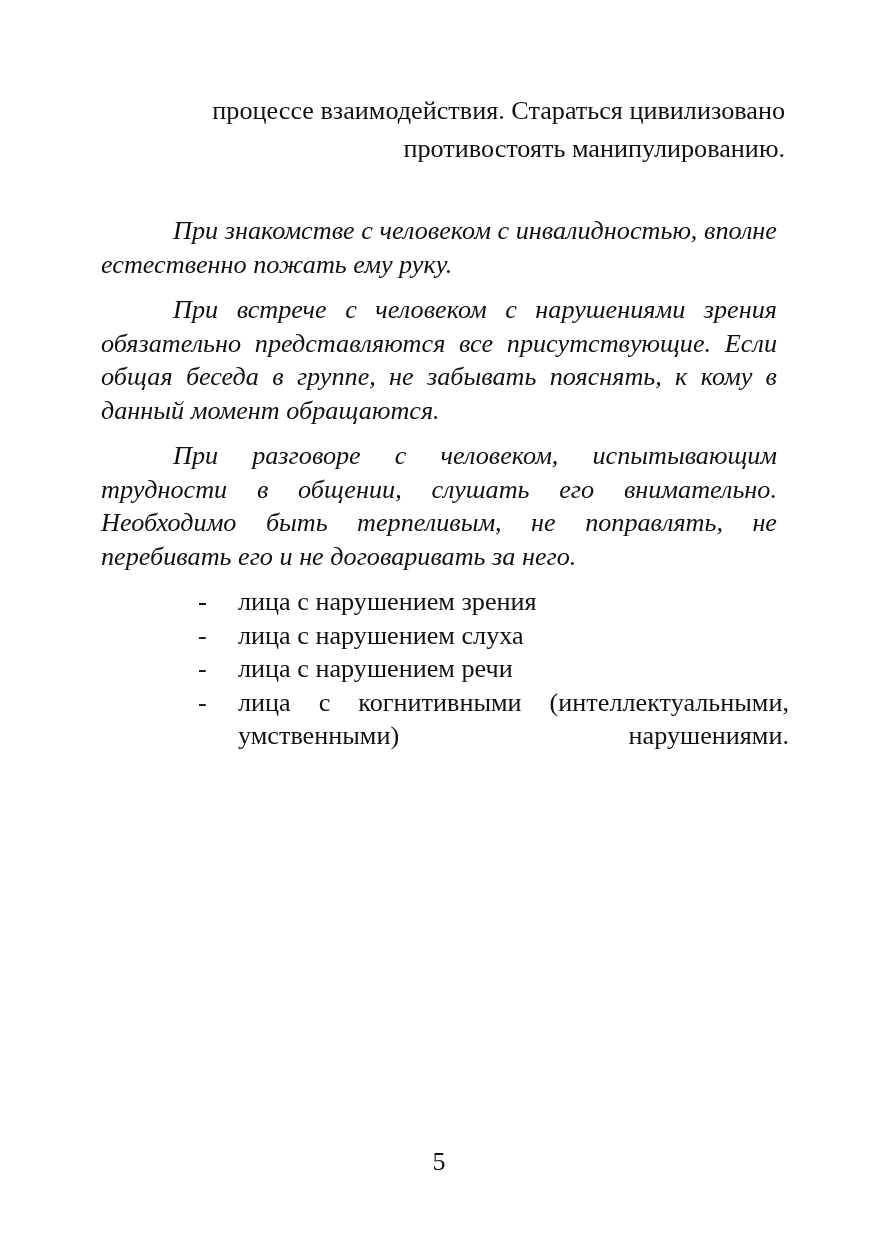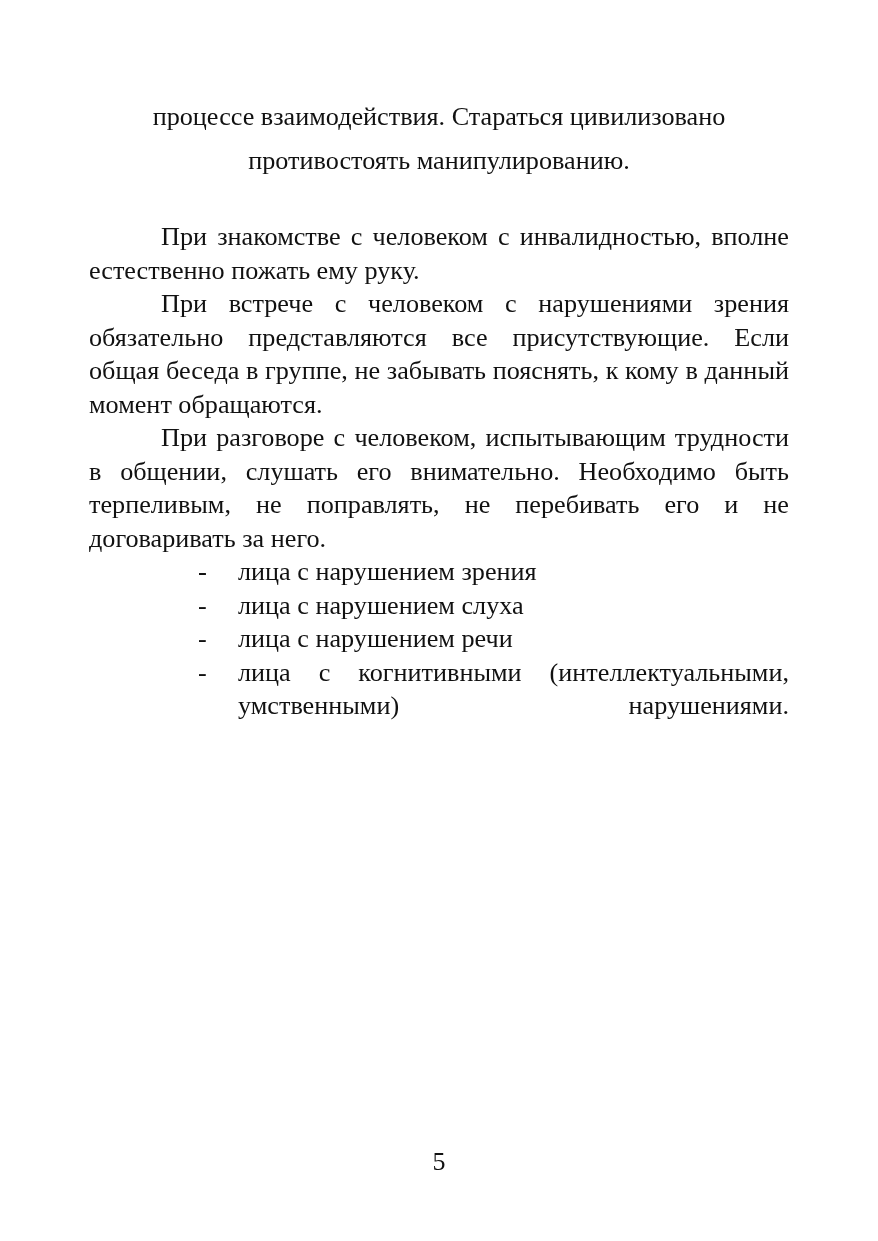--- a/index.html
+++ b/index.html
@@ -17,30 +17,31 @@
   }
   .page {
     position: absolute;
     left: 89px;
     top: 90px;
     width: 700px;
     font-size: 26.2px;
     line-height: 33.5px;
   }
   .centered {
-    text-align: center;
-    margin: 10px;
+    text-align: right;
+    margin: 4px;
   }
   .spacer {
     height: 33px;
   }
   p.para {
-    margin: 0;
+    margin: 12px;
     text-align: justify;
     text-indent: 72px;
+    font-style: italic;
   }
   p.para.last-left {
     text-align-last: left;
   }
   ul.groups {
     list-style: none;
     margin: 0;
     padding: 0 0 0 109px;
   }
   ul.groups li {

